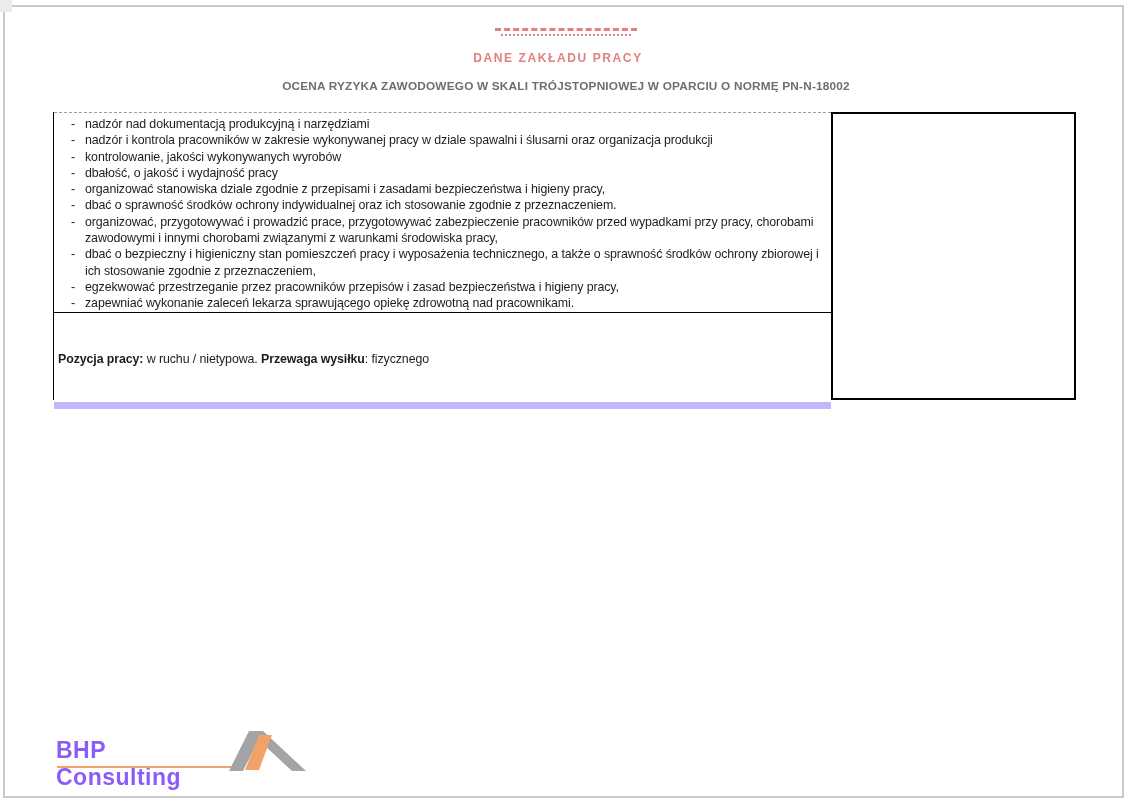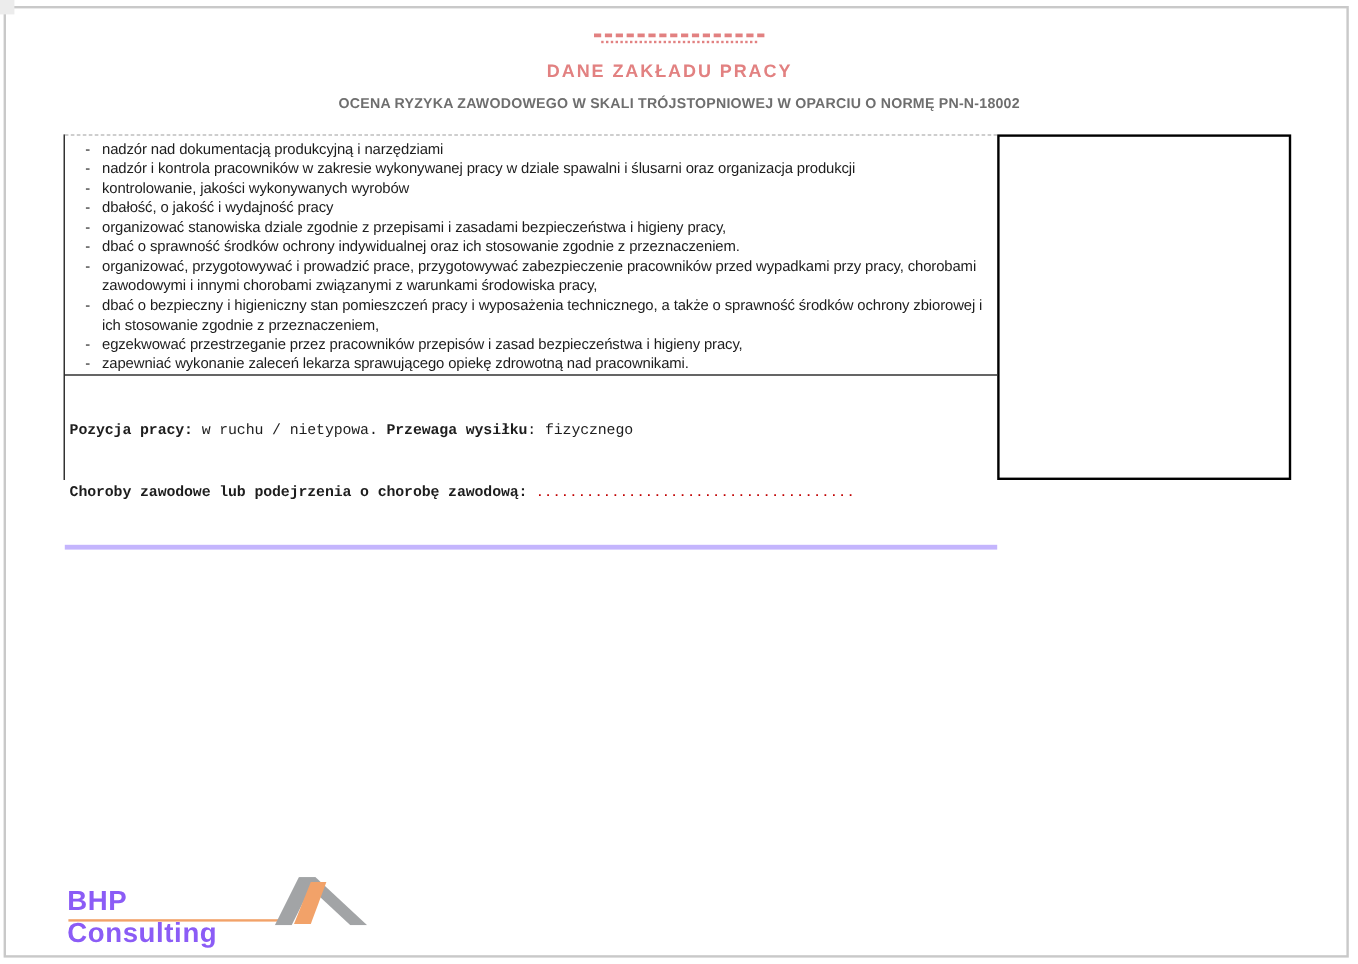--- a/index.html
+++ b/index.html
@@ -12,36 +12,36 @@
   .page-frame{position:absolute;left:3px;top:5px;width:1117px;height:789px;
     border:2px solid #c9c9c9;pointer-events:none;}
   .corner-notch{position:absolute;left:0;top:0;width:12px;height:12px;background:#ececec;}
 
   
   .doc-header{position:absolute;left:0;top:0;width:100%;text-align:center;}
   .redacted{position:absolute;top:28px;left:0;right:0;display:flex;flex-direction:column;align-items:center;}
   .redact-dash{width:142px;height:0;border-top:3px dashed #e28181;}
   .redact-dots{width:130px;height:0;border-top:2px dotted #e28181;margin-top:3px;}
   .doc-title{position:absolute;top:51px;left:0;right:16px;
-    color:#e28181;font-weight:bold;font-size:15px;letter-spacing:1.6px;}
+    color:#e28181;font-weight:bold;font-size:12px;letter-spacing:1.6px;}
   .doc-subtitle{position:absolute;top:79px;left:0;right:0;
     color:#6e6e6e;font-weight:bold;font-size:11.8px;letter-spacing:0.2px;}
 
   
   .risk-table{position:absolute;left:53px;top:112px;width:1023px;height:288px;display:flex;font-size:12.4px;letter-spacing:-0.1px;}
   .col-left{width:778px;box-sizing:border-box;display:flex;flex-direction:column;border-left:1px solid #000;}
   .cell{box-sizing:border-box;}
   .duties{height:212px;border-top:1px dashed #9d9d9d;border-bottom:1px solid #000;
     padding:3px 8px 0 4px;line-height:16.3px;}
   .bullet{display:flex;padding-left:13px;}
   .b-dash{flex:none;width:14px;}
   .b-text{flex:1;}
   .duties-heading{font-weight:bold;}
-  .details{flex:1;border-bottom:4px solid #c4b5fd;padding:4px 8px 0 4px;
-    line-height:17px;font-weight:bold;white-space:pre-wrap;font-family:Liberation Mono, monospace;}
+  .details{flex:1;border-bottom:7px solid #c4b5fd;padding:4px 8px 0 4px;
+    line-height:17px;font-weight:bold;white-space:pre-wrap;}
   .details .reg{font-weight:normal;}
   .red-dots{color:#c00000;font-size:10px;letter-spacing:1px;}
   .red-choice{color:#c00000;}
   .col-right{flex:1;box-sizing:border-box;border:2px solid #000;background:#fff;}
 
   
   .logo{position:absolute;left:0;top:0;}
   .logo-text{position:absolute;left:56px;top:737px;
     color:#8b5cf6;font-weight:bold;font-size:23px;letter-spacing:0.5px;}
   .logo-underline{position:absolute;left:57px;top:766px;width:176px;height:2px;background:#f2a269;}
@@ -116,21 +116,20 @@
 
           <div class="bullet">
             <span class="b-dash">-</span>
             <span class="b-text">zapewniać wykonanie zaleceń lekarza sprawującego opiekę zdrowotną nad pracownikami.</span>
           </div>
         </div>
     </div>
 
     <div class="cell details">
       <div><span>Pozycja pracy:</span><span class="reg"> w ruchu / nietypowa. </span><span>Przewaga wysiłku</span><span class="reg">: fizycznego</span></div>
-      <div><span>Choroby zawodowe lub podejrzenia o chorobę zawodową: </span><span class="red-dots">......................................</span></div>
     </div>
   </div>
 
   <div class="col-right"></div>
 </div>
 
 <div class="logo">
   <div class="logo-text">BHP Consulting</div>
   <div class="logo-underline"></div>
   <svg class="logo-emblem" viewBox="0 0 84 42" xmlns="http://www.w3.org/2000/svg">

